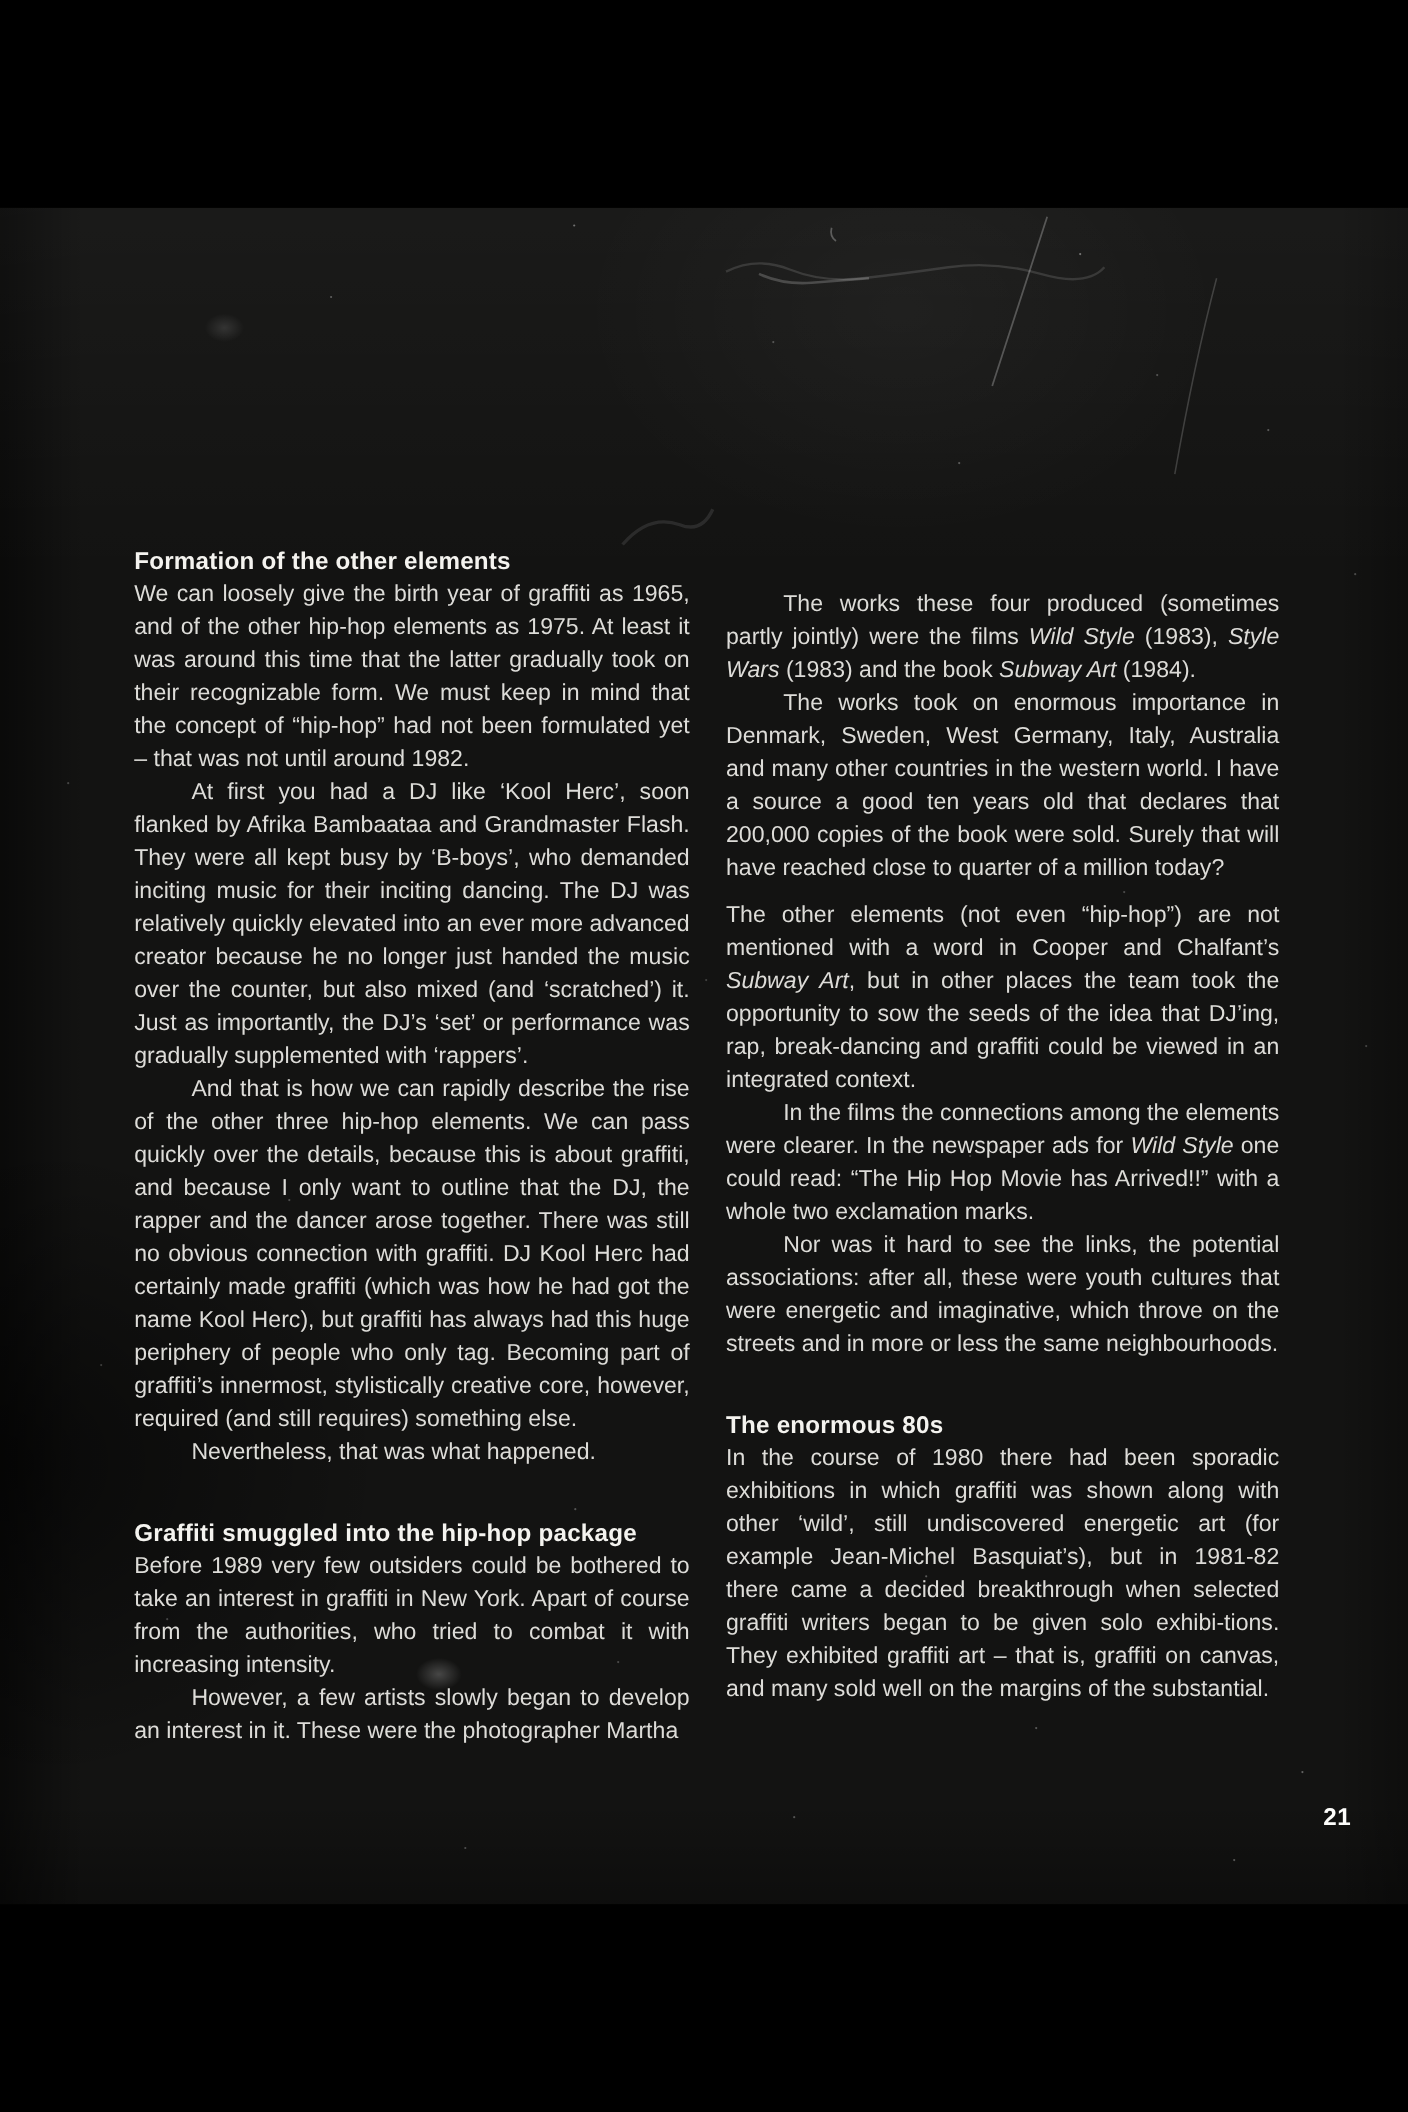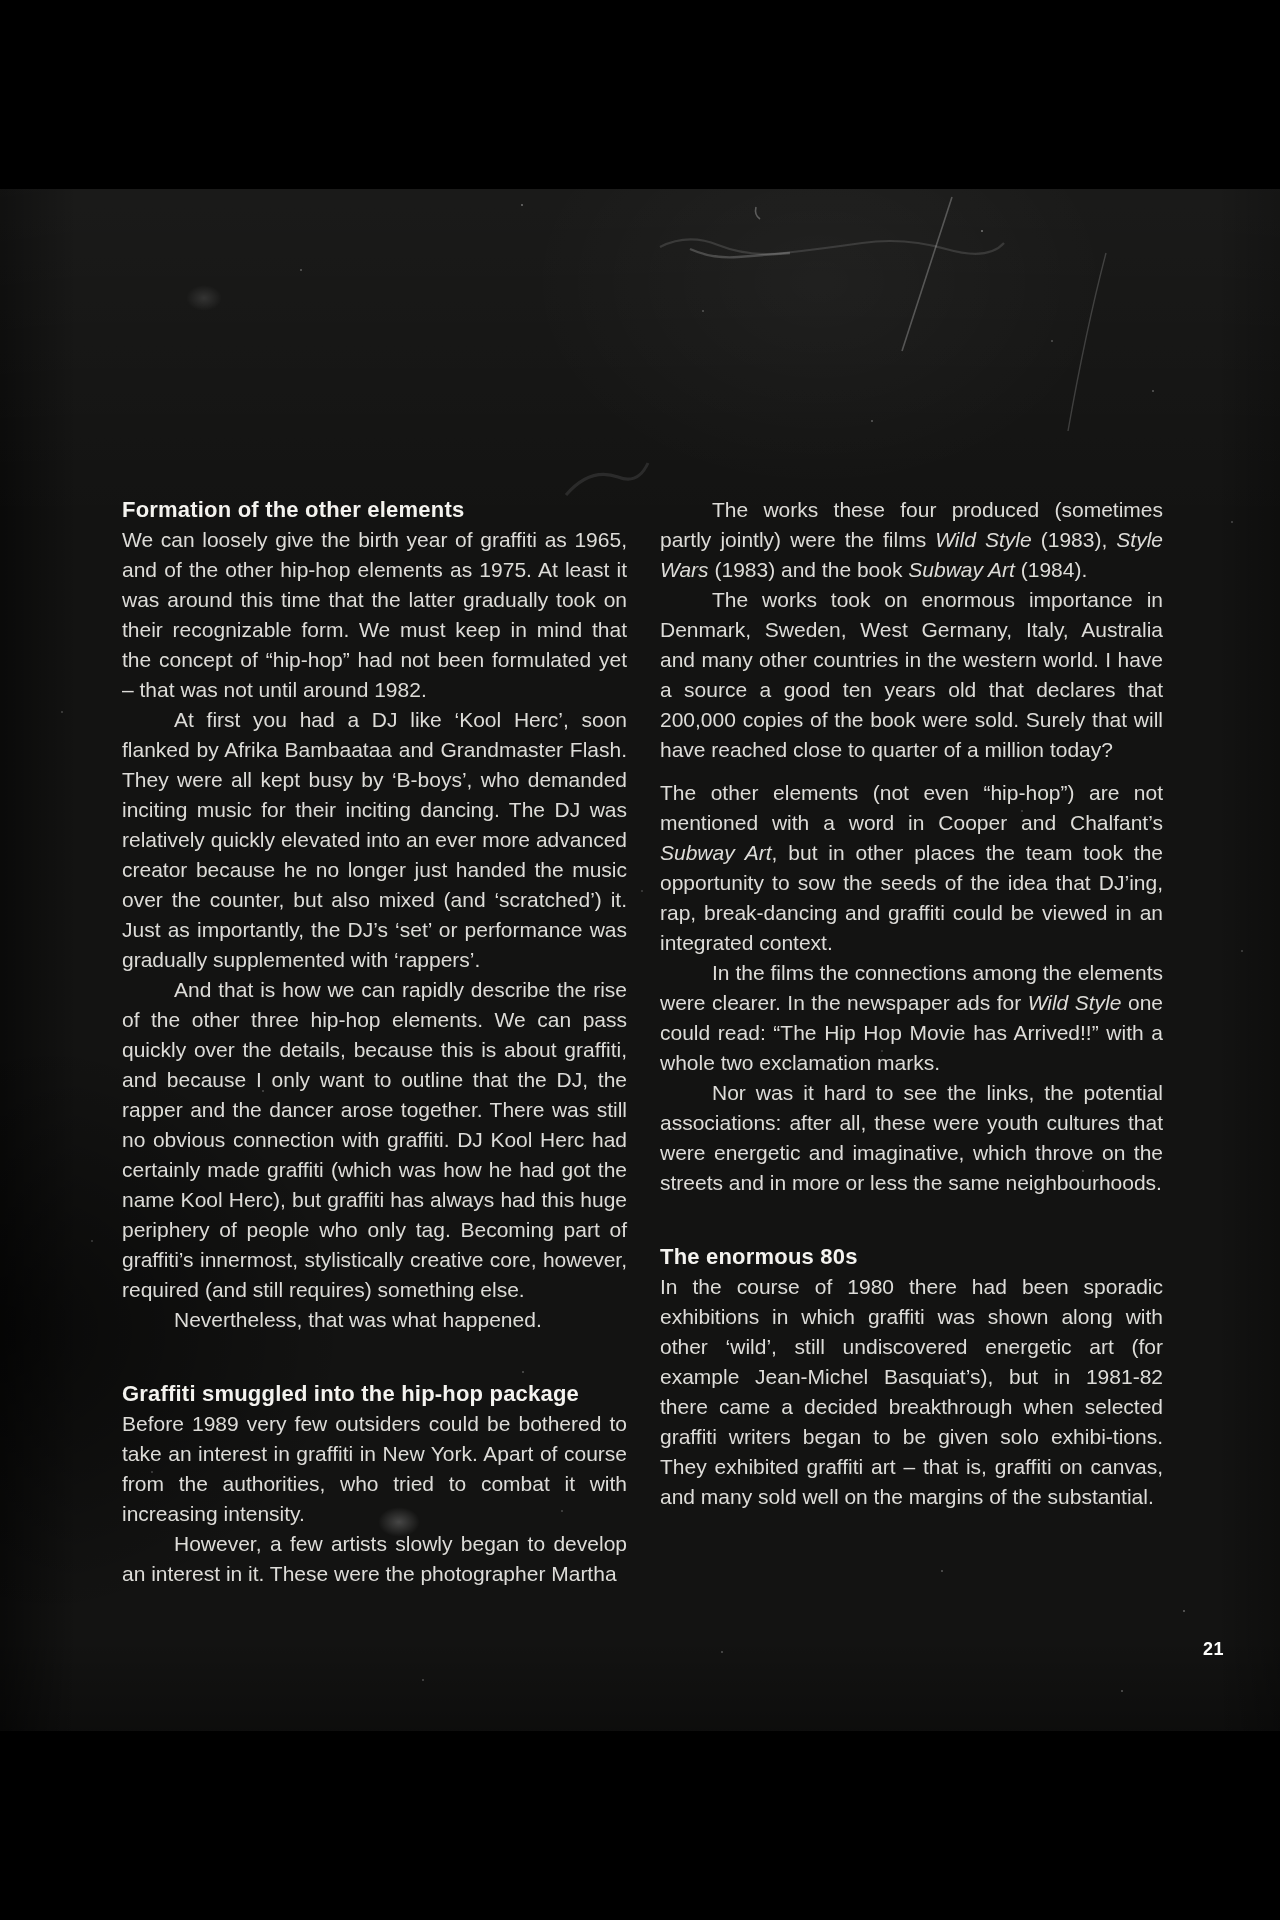--- a/index.html
+++ b/index.html
@@ -22,20 +22,21 @@
       linear-gradient(270deg, rgba(0,0,0,0.28), rgba(0,0,0,0) 5%),
       linear-gradient(0deg, rgba(0,0,0,0.3), rgba(0,0,0,0) 6%),
       #131312;
     color:#dfdeda;
   }
   .columns {
     position:absolute;
     left:122px; top:306px;
     display:flex;
     gap:33px;
+    align-items:center;
   }
   .col {
     width:505px;
     font-size:21px;
     line-height:30px;
     text-align:justify;
     color:#dddcd8;
   }
   .col-right { width:503px; }
   .heading {
@@ -46,21 +47,21 @@
     text-align:left;
     color:#f4f3ef;
   }
   .heading.gap { margin-top:44px; }
   .para.gap { margin-top:13px; }
   .para.indent { text-indent:52px; }
   .para i { font-style:italic; }
   .pagenum {
     position:absolute;
     left:1203px; top:1450px;
-    font-size:18px;
+    font-size:22px;
     font-weight:bold;
     color:#fdfdfb;
     letter-spacing:0.5px;
   }
   .scratches {
     position:absolute; left:0; top:0;
     width:1280px; height:1542px;
     pointer-events:none;
   }
   .specks {

